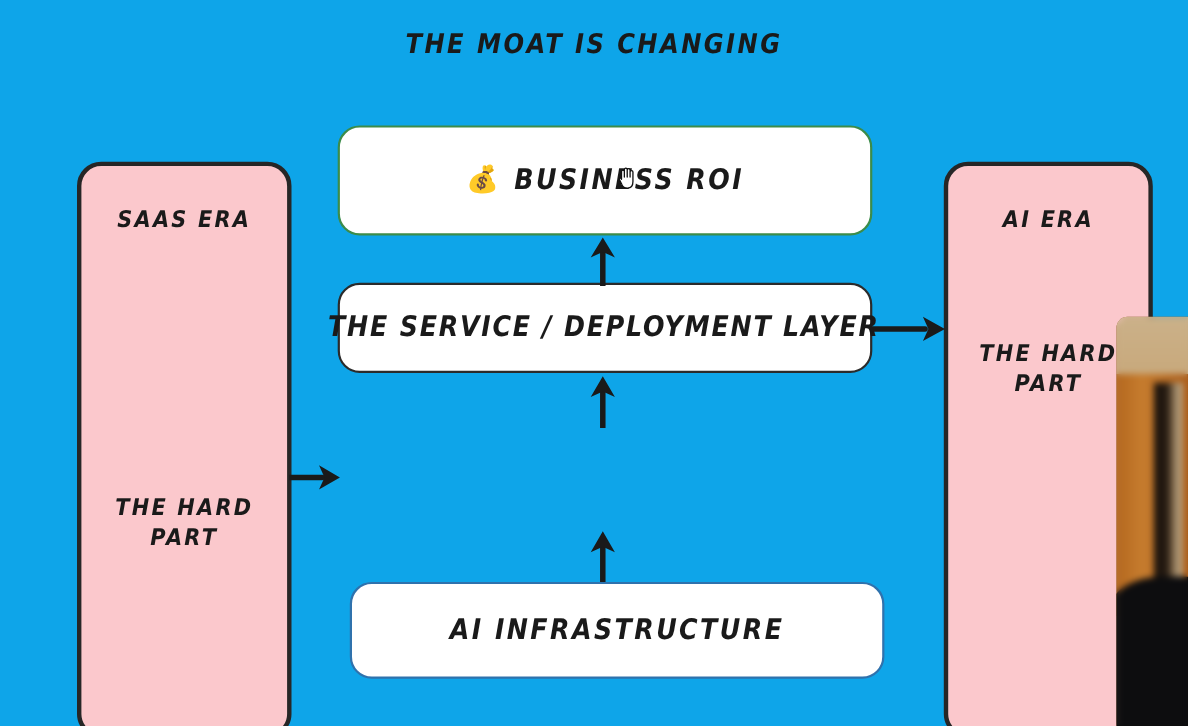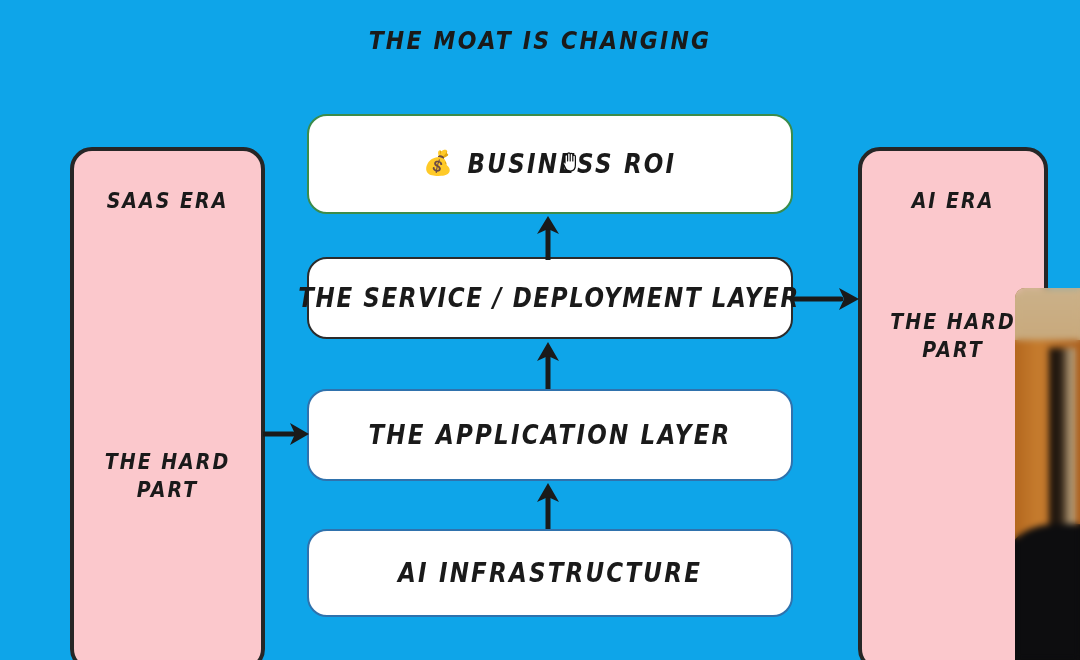--- a/index.html
+++ b/index.html
@@ -127,20 +127,21 @@
   }
   #box-app {
     top: 389px;
     height: 92px;
     border: 2.5px solid #2f72ad;
   }
   #box-infra {
     top: 529px;
     height: 88px;
     border: 2.5px solid #2f72ad;
+    margin-left: 11px;
   }
 
   .money-emoji {
     font-size: 24px;
     margin-right: 14px;
     line-height: 1;
     transform: translateY(-1px);
   }
 
   
@@ -222,23 +223,20 @@
 
   <div class="stack-box" id="box-roi">
     <span class="money-emoji">💰</span>
     <span class="stack-label hand">BUSINESS ROI</span>
   </div>
 
   <div class="stack-box" id="box-service">
     <span class="stack-label hand">THE SERVICE / DEPLOYMENT LAYER</span>
   </div>
 
-  <div class="stack-box" id="box-app">
-    <span class="stack-label hand">THE APPLICATION LAYER</span>
-  </div>
 
   <div class="stack-box" id="box-infra">
     <span class="stack-label hand">AI INFRASTRUCTURE</span>
   </div>
 
   <div class="arrow" id="arrow-up-1">
     <svg width="40" height="46" viewBox="0 0 40 46">
       <path d="M20 46 L20 14" stroke="#1a1a1a" stroke-width="5" fill="none" stroke-linecap="round"></path>
       <path d="M20 2 L31 20 L20 15 L9 20 Z" fill="#1a1a1a"></path>
     </svg>

